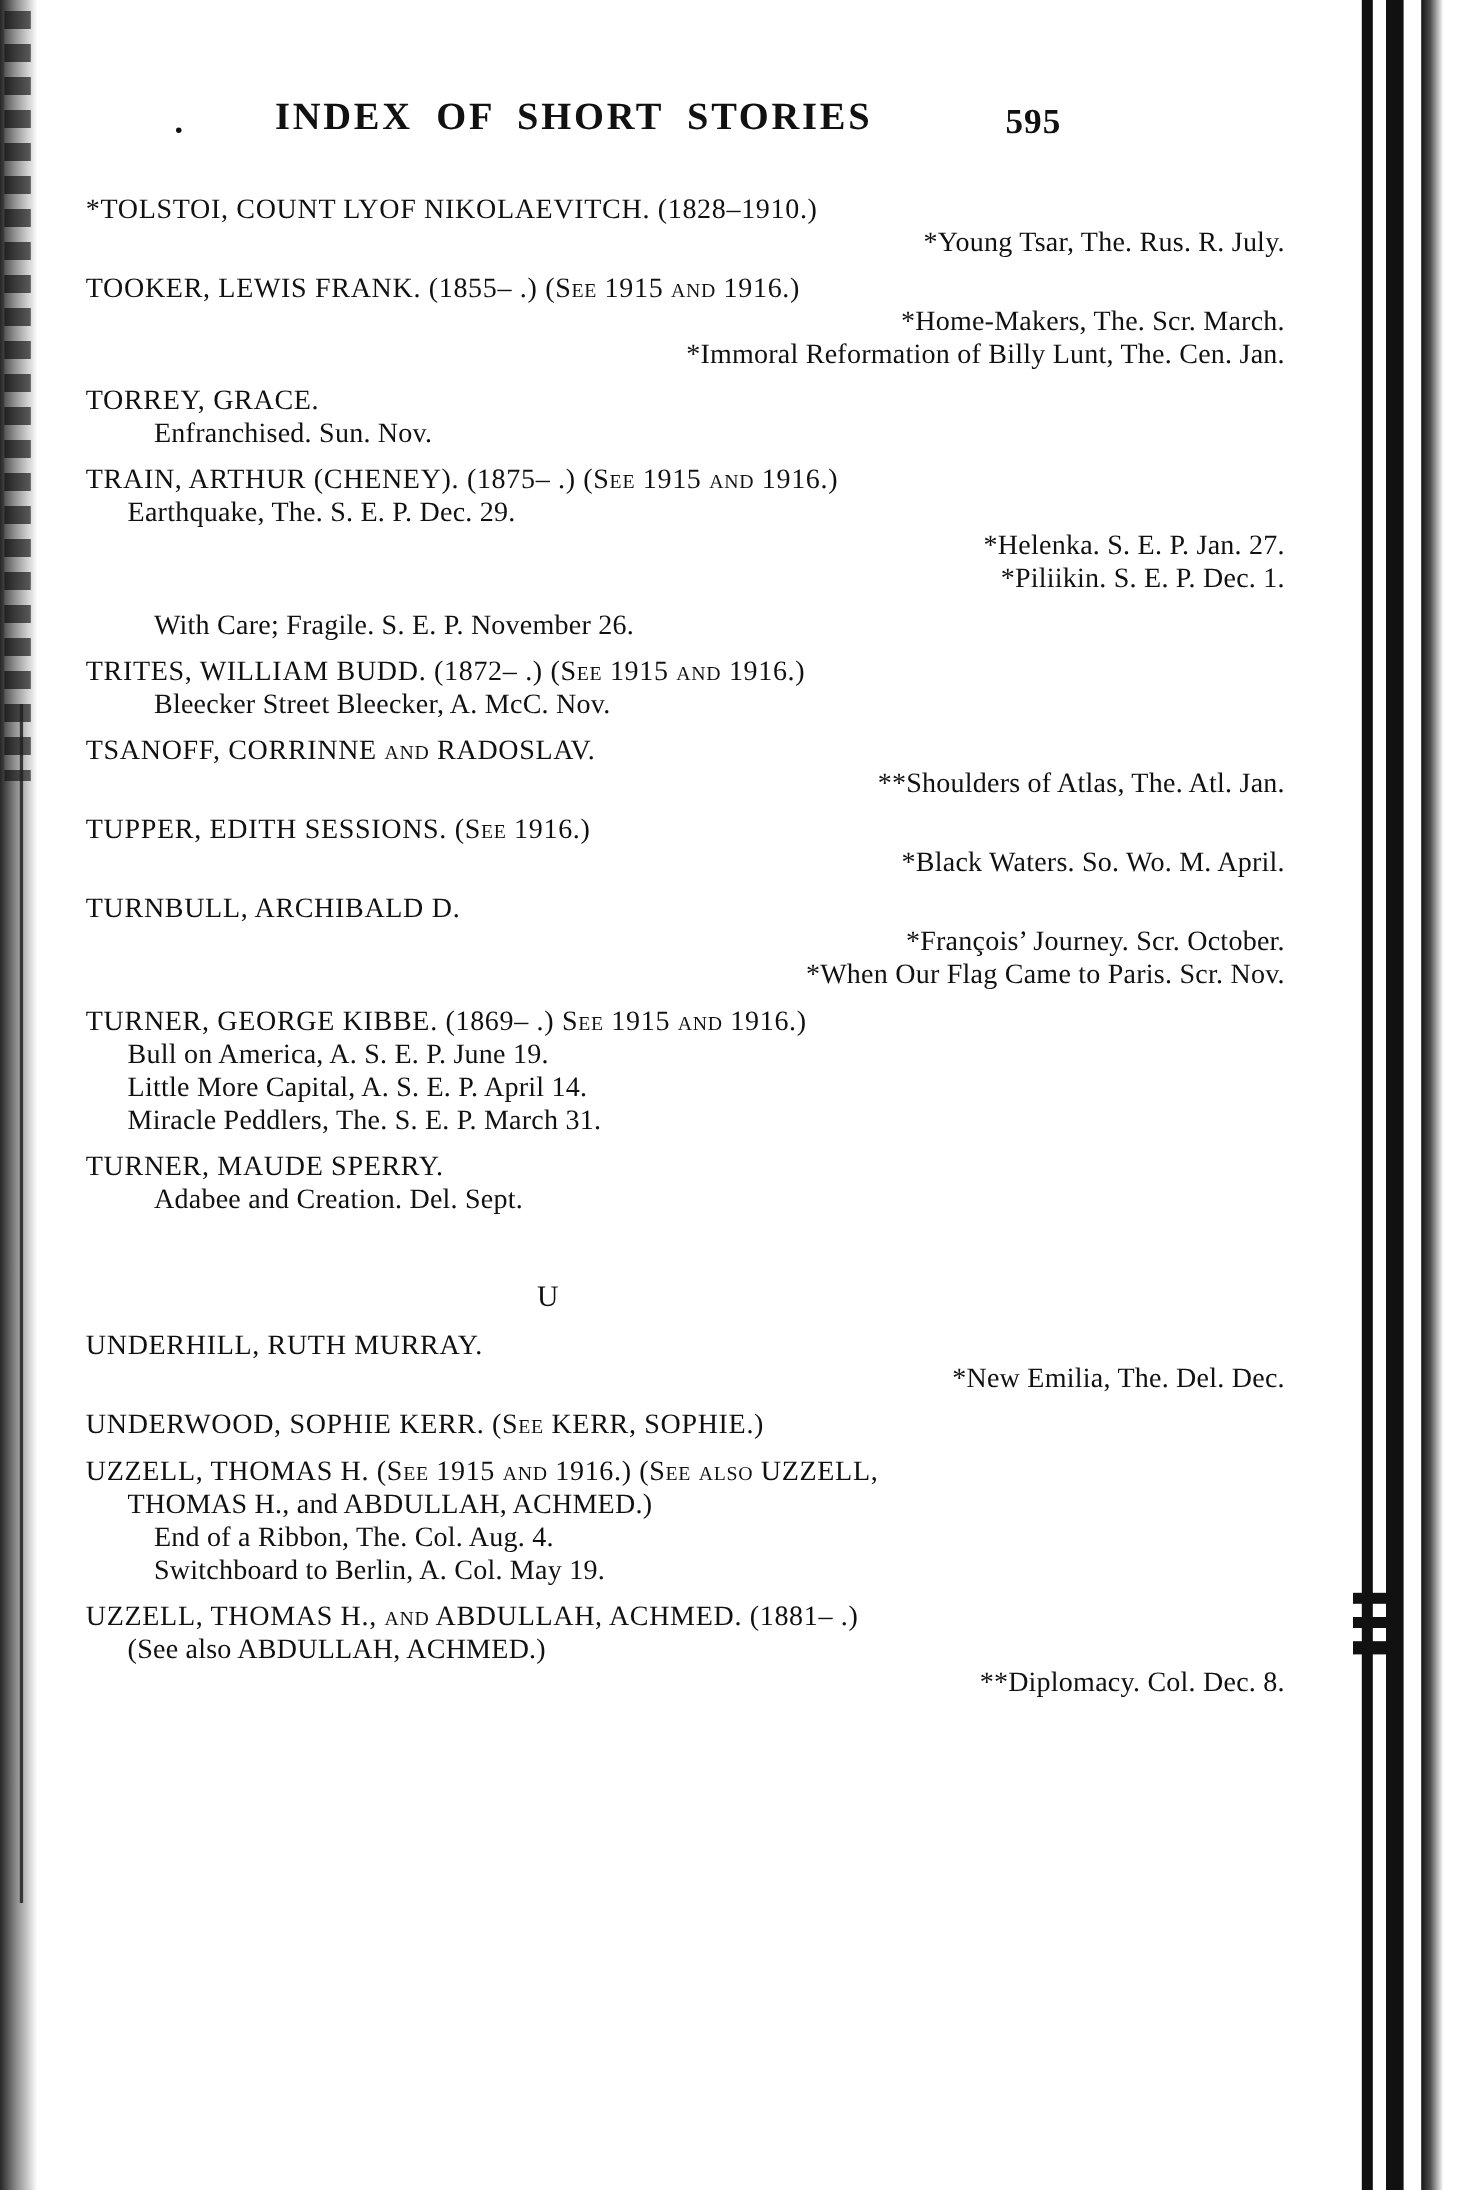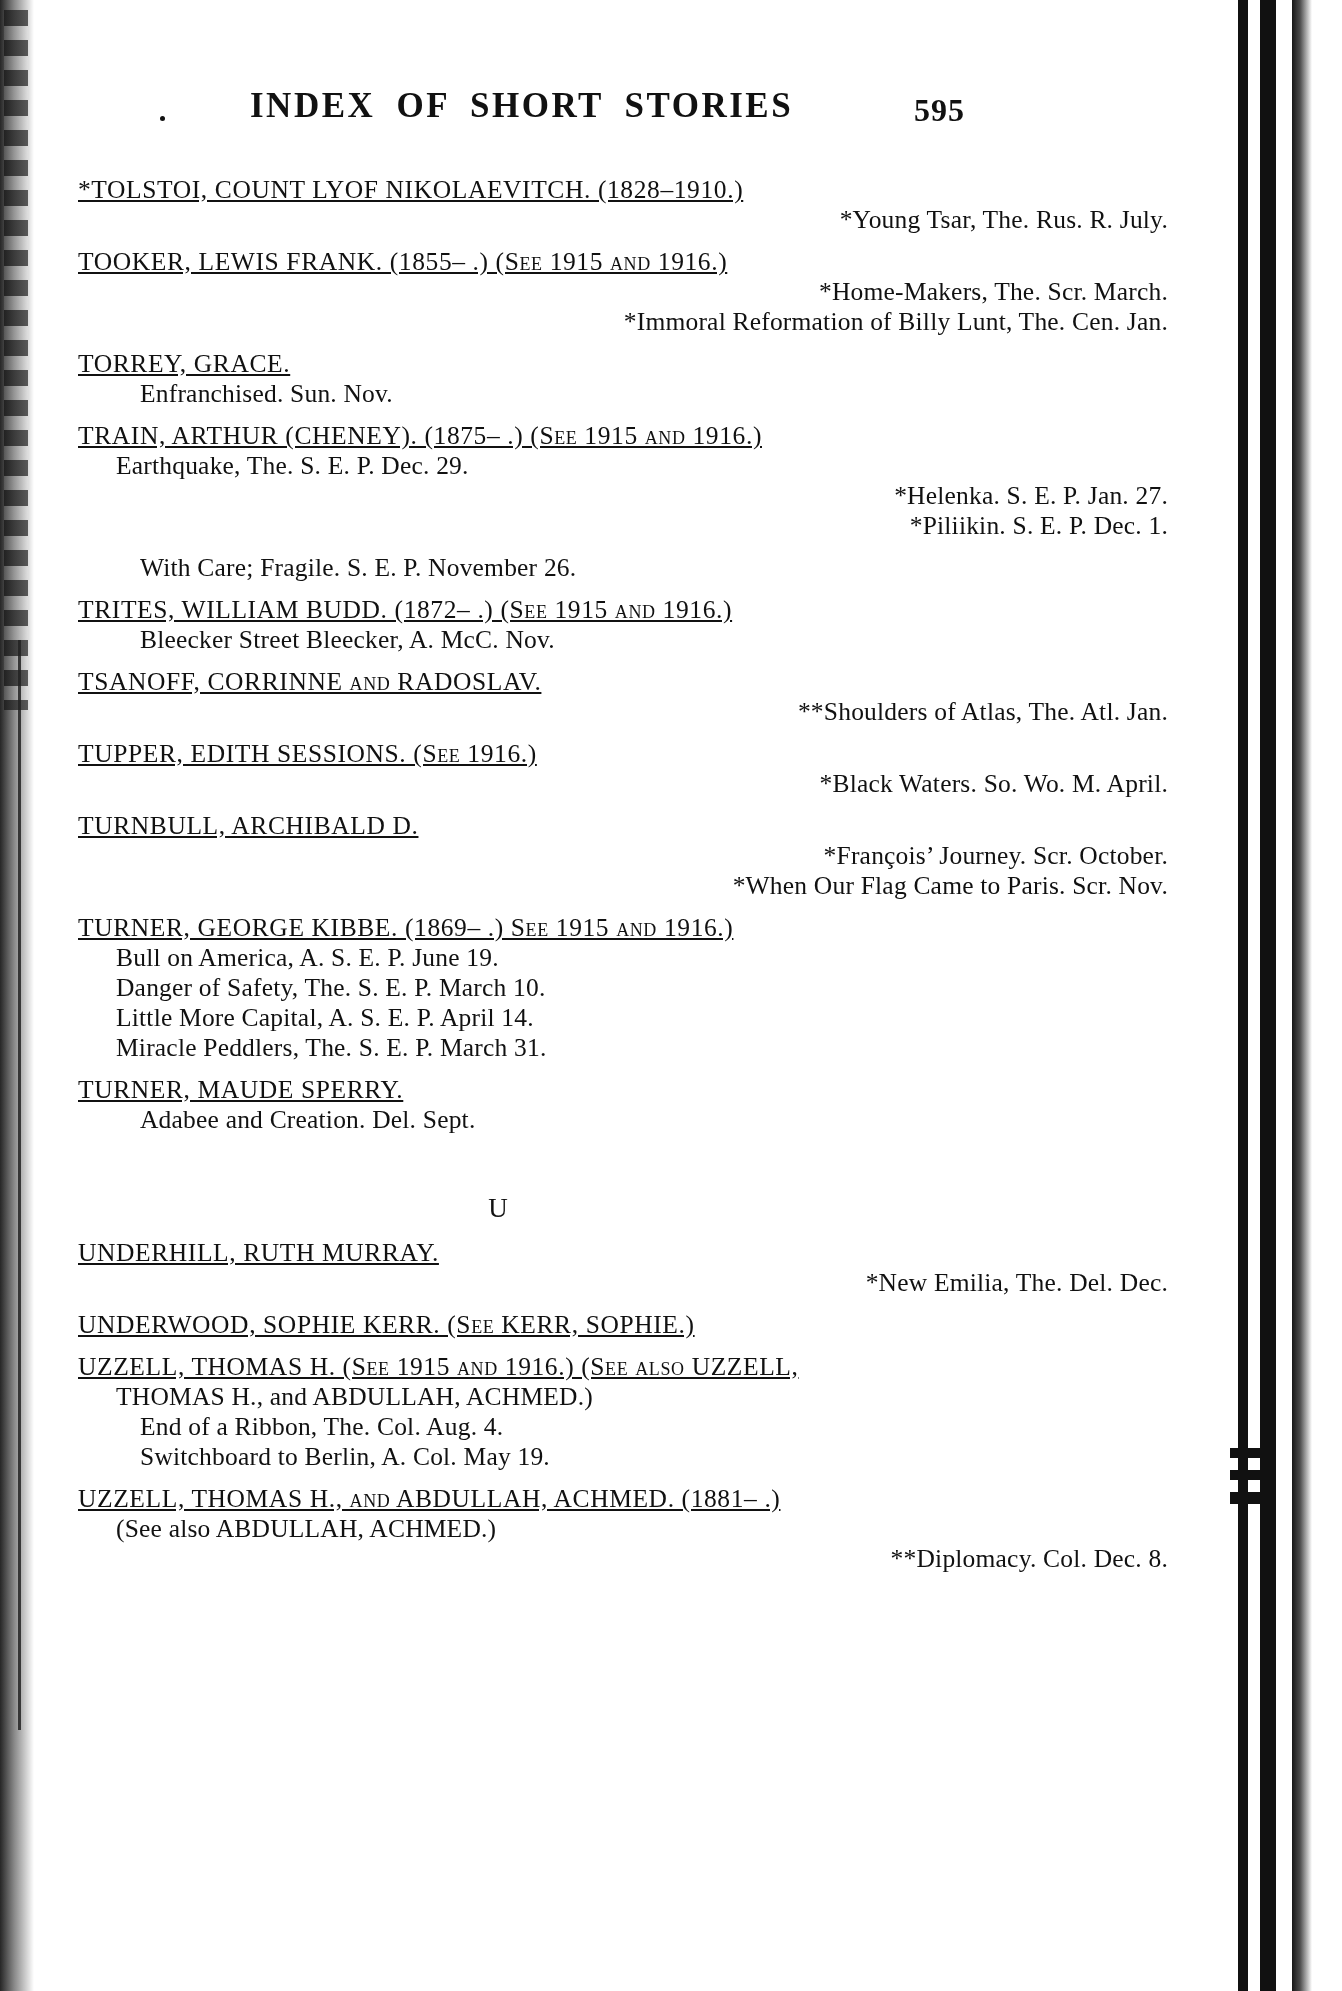--- a/index.html
+++ b/index.html
@@ -149,21 +149,20 @@
   }
 
   .line {
     font-size: 25.5px;
     line-height: 30px;
     white-space: nowrap;
     letter-spacing: 0.2px;
   }
   .line.head {
     text-indent: 0;
-    text-decoration: underline;
   }
   .line.cont {
     padding-left: 38px;
   }
   .line.work {
     padding-left: 58px;
     text-align: right;
   }
   .line.work2 {
     padding-left: 62px;
@@ -238,21 +237,20 @@
           <div class="line work">*Black Waters.  So. Wo. M.  April.</div>
         </div>
         <div class="entry">
           <div class="line head sc">TURNBULL, ARCHIBALD D.</div>
           <div class="line work">*François’ Journey.  Scr.  October.</div>
           <div class="line work">*When Our Flag Came to Paris.  Scr.  Nov.</div>
         </div>
         <div class="entry">
           <div class="line head sc">TURNER, GEORGE KIBBE.   (1869–      .)  See 1915 and 1916.)</div>
           <div class="line cont">Bull on America, A.  S. E. P.  June 19.</div>
-          <div class="line cont">Danger of Safety, The.  S. E. P.  March 10.</div>
           <div class="line cont">Little More Capital, A.  S. E. P.  April 14.</div>
           <div class="line cont">Miracle Peddlers, The.  S. E. P.  March 31.</div>
         </div>
         <div class="entry">
           <div class="line head sc">TURNER, MAUDE SPERRY.</div>
           <div class="line work2">Adabee and Creation.  Del.  Sept.</div>
         </div>
       </div>
     <div class="section-letter">U</div>
     <div id="entries-u">

